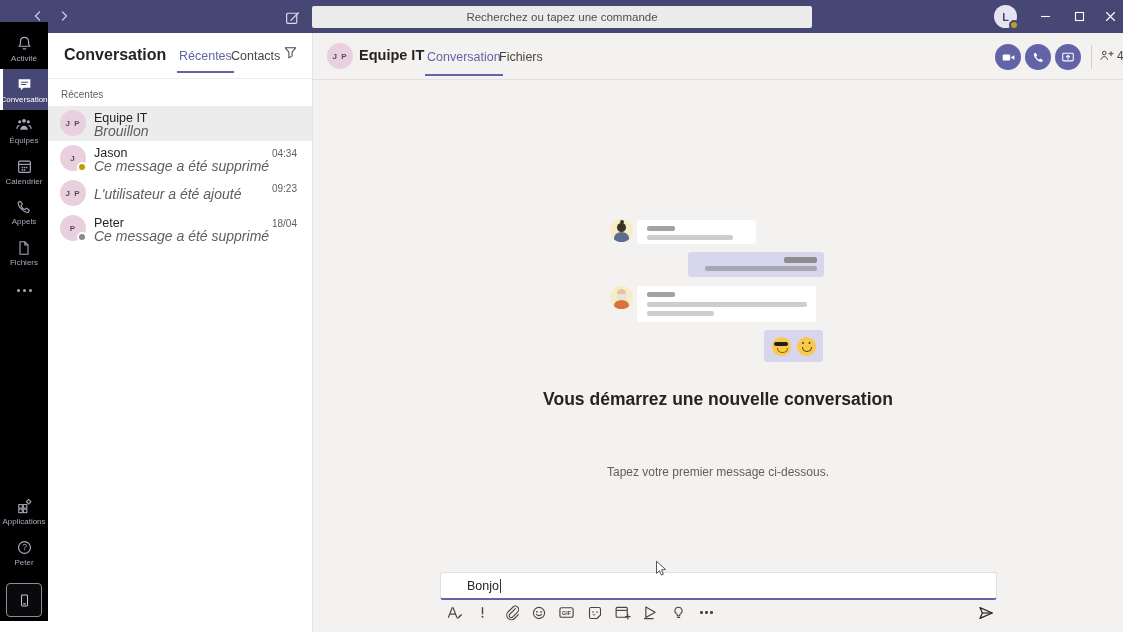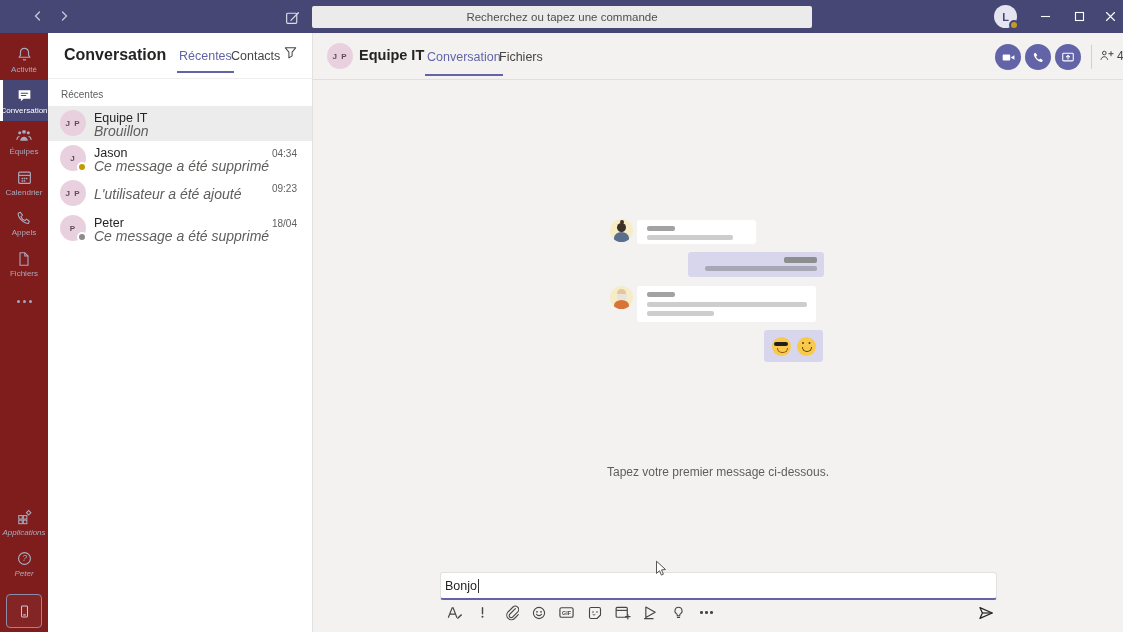--- a/index.html
+++ b/index.html
@@ -20,28 +20,28 @@
   .tb-avatar { position:absolute; left:994px; top:5px; width:23px; height:23px; border-radius:50%;
                background:#e7e4f2; color:#464775; font-size:11px; font-weight:bold;
                display:flex; align-items:center; justify-content:center; }
   .tb-avatar .presence { position:absolute; right:-2px; bottom:-2px; width:10px; height:10px;
                border-radius:50%; background:#c19c24; border:2px solid #464775; }
   .winbtn { position:absolute; top:0; width:30px; height:33px; display:flex; align-items:center;
             justify-content:center; color:#fff; cursor:default; }
   .btn-min { left:1030px; } .btn-max { left:1064px; } .btn-close { left:1095px; }
 
   
-  .rail { position:absolute; left:0; top:33px; width:48px; height:599px; background:#7f1d1d; }
+  .rail { position:absolute; left:0; top:22px; width:48px; height:599px; background:#000000; }
   .rail-item { height:41px; display:flex; flex-direction:column; align-items:center;
                justify-content:center; gap:2px; color:#a9a9bc; }
   .rail-item .lbl { font-size:8px; }
   .rail-item.active { background:#464775; color:#fff; box-shadow:inset 3px 0 0 #fff; }
   .rail-more { height:24px; display:flex; align-items:center; justify-content:center; gap:3px; margin-top:4px; }
   .rail-more i { width:3px; height:3px; border-radius:50%; background:#a9a9bc; }
-  .rail-bottom { position:absolute; left:0; bottom:0; width:48px;font-style:italic; }
+  .rail-bottom { position:absolute; left:0; bottom:0; width:48px; }
   .device-btn { margin:10px 6px 4px 6px; width:36px; height:34px; border:1px solid #8c8ca8;
                 border-radius:4px; display:flex; align-items:center; justify-content:center;
                 color:#c6c6d6; background:rgba(255,255,255,0.04); }
 
   
   .panel { position:absolute; left:48px; top:33px; width:265px; height:599px; background:#fff;
            border-right:1px solid #e3e2e1; }
   .panel-header { position:relative; height:46px; border-bottom:1px solid #eee; }
   .panel-title { position:absolute; left:16px; top:13px; font-size:16px; font-weight:bold; color:#252423; }
   .ptab { position:absolute; top:16px; font-size:12.5px; color:#484644; }
@@ -109,21 +109,21 @@
                        border:1.6px solid #5a3b00; border-top:none; border-radius:0 0 8px 8px; }
 
   .empty-title { position:absolute; left:0; top:356px; width:810px; text-align:center;
                  font-size:17.5px; font-weight:bold; color:#252423; }
   .empty-sub { position:absolute; left:0; top:384px; width:810px; text-align:center;
                font-size:12px; color:#605e5c;margin-top:48px; }
 
   
   .composer { position:absolute; left:127px; top:539px; width:557px; height:28px; background:#fff;
               border:1px solid #e1e0de; border-bottom:2px solid #6264a7; border-radius:3px;
-              display:flex; align-items:center; padding-left:4px; font-size:12.5px; color:#252423; }
+              display:flex; align-items:center; padding-left:26px; font-size:12.5px; color:#252423; }
   .caret { width:1px; height:14px; background:#333; margin-left:1px; }
   .ctoolbar { position:absolute; left:133px; top:571px; display:flex; align-items:center; gap:11px;
               color:#484644; }
   .tool { width:17px; height:17px; display:flex; align-items:center; justify-content:center; }
   .tool-dots { display:flex; gap:2.5px; }
   .tool-dots i { width:2.6px; height:2.6px; border-radius:50%; background:#484644; }
   .send { position:absolute; left:664px; top:571px; width:18px; height:18px; color:#252423; }
 
   .watermark { position:absolute; left:560px; top:570px; font-size:19px; color:#9d9b99;
                opacity:.85; letter-spacing:.5px; }
@@ -361,20 +361,21 @@
         <div class="bar" style="width:28px; background:#a2a2a2;"></div>
         <div class="bar" style="width:160px; background:#cdcdcd; margin-top:5px;"></div>
         <div class="bar" style="width:67px; background:#cdcdcd; margin-top:4px;"></div>
       </div>
       <div class="bubble purple" style="left:451px; top:297px; width:59px; height:32px; display:flex; align-items:center; justify-content:center; gap:6px;">
         <span class="face shades"></span>
         <span class="face smile"></span>
       </div>
     </div>
 
+    <div class="empty-title">Vous démarrez une nouvelle conversation</div>
     <div class="empty-sub">Tapez votre premier message ci-dessous.</div>
 
     <div class="composer">
       <span>Bonjo</span>
       <span class="caret"></span>
     </div>
     <div class="ctoolbar">
       <span class="tool">
         <svg width="17" height="17" viewBox="0 0 16 16">
             <path d="M2.3 12.5L5.8 3.6h.9l3.4 8.9M3.6 9.6h5.3" fill="none" stroke="currentColor" stroke-width="1.1" stroke-linecap="round"></path>

